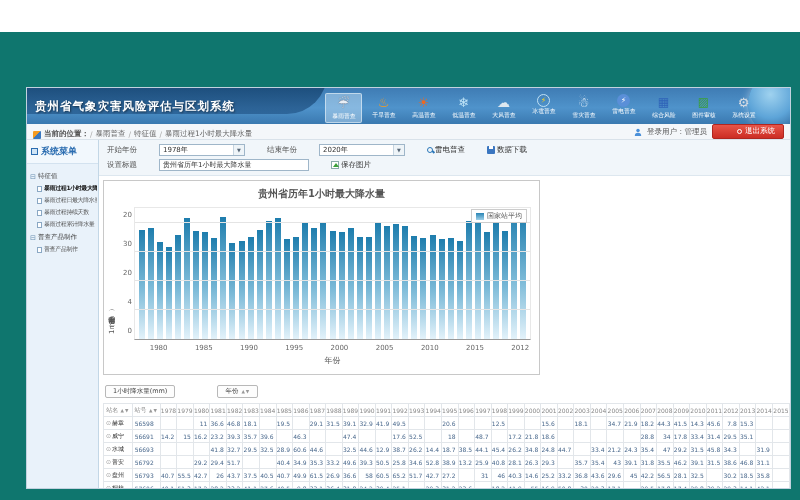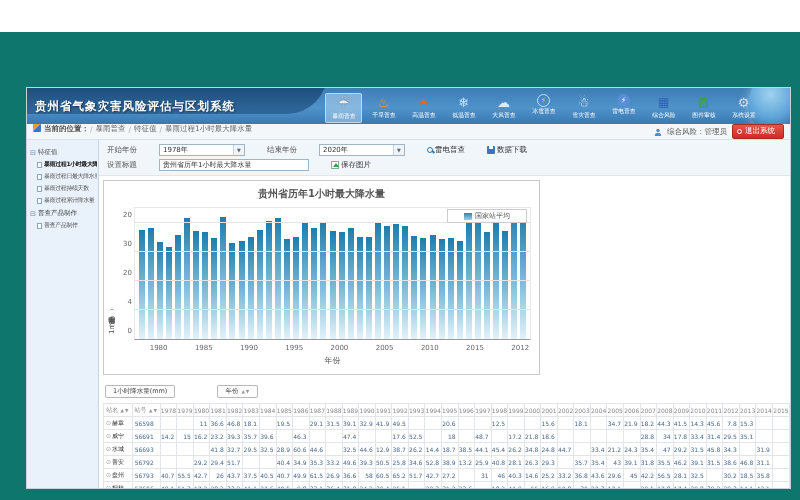--- a/index.html
+++ b/index.html
@@ -25,30 +25,30 @@
   .ico-cold { color:#bfe4f7; }
   .ico-wind { color:#dde8f0; }
   .ico-hail { width:13px; height:13px; border:1.5px solid #bfe0f5; border-radius:50%; color:#f5d01e; font-size:8px; }
   .ico-snow { color:#eaf4fb; }
   .ico-lightning { width:13px; height:13px; border-radius:50%; background:#5a8fd8; color:#fff; font-size:8px; }
   .ico-composite { color:#2f63b8; font-size:12px; }
   .ico-map-audit { color:#3aa03a; font-size:12px; }
   .ico-settings { color:#d8dde4; }
 
   
-  .crumbbar { height:16px; background:#f4f7fa; border-bottom:1px solid #d9e2ea; display:flex; align-items:flex-start; padding:0 6px; font-size:7.5px; color:#777; }
+  .crumbbar { height:16px; background:#f4f7fa; border-bottom:1px solid #d9e2ea; display:flex; align-items:flex-end; padding:0 6px; font-size:7.5px; color:#777; }
   .loc-ico { width:8px; height:8px; background:linear-gradient(135deg,#f59b22 50%,#3a78c0 50%); border-radius:1px; margin-right:3px; }
   .crumb-prefix { color:#555; font-weight:bold; }
   .crumb-items { display:flex; align-items:center; }
   .crumb-item { color:#666; margin:0 2px; cursor:pointer; }
   .crumb-sep { color:#aaa; margin:0 1px; }
   .crumb-right { margin-left:auto; display:flex; align-items:center; gap:5px; }
   .user-ico { width:8px; height:8px; }
   .user-label { color:#555; }
-  .logout-btn { background:linear-gradient(180deg,#e85548,#cc2d24); color:#fff; font-size:7.5px; border:1px solid #b02620; border-radius:2px; padding:1px 8px 2px 4px; display:flex; align-items:center; gap:3px; cursor:pointer; }
+  .logout-btn { background:linear-gradient(180deg,#e85548,#cc2d24); color:#fff; font-size:7.5px; border:1px solid #b02620; border-radius:2px; padding:1px 8px 2px 24px; display:flex; align-items:center; gap:3px; cursor:pointer; }
   .power-ico { width:5px; height:5px; border:1px solid #fff; border-radius:50%; display:inline-block; }
 
   
   .body { display:flex; height:350px; }
   .sidebar { width:72px; background:#e9f2fa; border-right:1px solid #c3d7e6; flex-shrink:0; }
   .side-title { display:flex; align-items:center; gap:3px; padding:5px 4px; color:#2a6cb0; font-weight:bold; font-size:9px; border-bottom:1px solid #d3e2ef; background:#f2f8fd; }
   .side-title-ico { width:7px; height:7px; border:1px solid #2a6cb0; background:#cfe4f5; }
   .tree { padding:4px 1px; }
   .tree-group { display:flex; align-items:center; gap:2px; font-size:6.5px; color:#444; margin:4px 0 2px 2px; white-space:nowrap; cursor:pointer; }
   .tg-ico { color:#6a8fb0; font-size:7px; }
@@ -81,21 +81,21 @@
   .plot { position:absolute; left:30px; right:8px; top:26px; bottom:34px; border:1px solid #e8e8e8; border-bottom:1px solid #999; }
   .gridline { position:absolute; left:0; right:0; height:1px; background:#e4e4e4; }
   .ytick { position:absolute; right:100%; margin-right:3px; transform:translateY(-50%); font-size:7px; color:#666; }
   .bars { position:absolute; inset:0; display:flex; align-items:flex-end; padding:0 2px; }
   .bar-slot { flex:1; display:flex; align-items:flex-end; justify-content:center; height:100%; }
   .bar { width:6px; }
   .xlabels { position:absolute; left:30px; right:8px; bottom:22px; display:flex; padding:0 2px; }
   .xslot { flex:1; text-align:center; font-size:7px; color:#666; overflow:visible; white-space:nowrap; }
   .xaxis-title { position:absolute; left:30px; right:8px; bottom:8px; text-align:center; font-size:8px; color:#555; }
   .yaxis-title { position:absolute; left:3px; top:50px; bottom:40px; writing-mode:vertical-rl; transform:rotate(180deg); font-size:7px; color:#555; display:flex; align-items:center; }
-  .legend { position:absolute; top:28px; right:12px; border:1px solid #ccc; background:#fff; display:flex; align-items:center; gap:3px; padding:1px 16px; z-index:2; }
+  .legend { position:absolute; top:28px; right:12px; border:1px solid #ccc; background:#fff; display:flex; align-items:center; gap:3px; padding:1px 4px; z-index:2; }
   .legend-swatch { width:8px; height:7px; background:linear-gradient(180deg,#2a85b5,#9fd0e8); }
   .legend-label { font-size:7px; color:#555; }
 
   
   .chips { display:flex; align-items:center; gap:42px; margin:10px 0 0 2px; }
   .chip { border:1px solid #b8b8b8; background:#fdfdfd; border-radius:2px; padding:1px 7px; font-size:6.5px; color:#444; display:flex; align-items:center; gap:3px; cursor:pointer; }
   .sort-arrows { font-size:4.5px; color:#999; letter-spacing:1px; }
   table.grid { margin-top:5px; border-collapse:collapse; table-layout:fixed; }
   .grid th, .grid td { border:1px solid #e2e6ea; height:13px; font-size:6px; overflow:hidden; white-space:nowrap; }
   .grid th { color:#888; font-weight:normal; background:#fff; }
@@ -169,31 +169,35 @@
           <span class="crumb-sep">/</span>
           <span class="crumb-item">特征值</span>
           <span class="crumb-sep">/</span>
           <span class="crumb-item">暴雨过程1小时最大降水量</span>
         </span>
       <span class="crumb-right">
         <svg class="user-ico" viewBox="0 0 10 10">
             <circle cx="5" cy="3" r="2.2" fill="#4a90d9"></circle>
             <path d="M1 10 a4 4 0 0 1 8 0 z" fill="#4a90d9"></path>
           </svg>
-        <span class="user-label">综合风险：管理员</span>
+        <span class="user-label">登录用户：管理员</span>
         <span class="logout-btn">
             <span class="power-ico"></span>
             <span>退出系统</span>
           </span>
       </span>
     </div>
 
     <div class="body">
 
       <div class="sidebar">
+        <div class="side-title">
+          <span class="side-title-ico"></span>
+          <span>系统菜单</span>
+        </div>
         <div class="tree">
             <div class="tree-group">
               <span class="tg-ico">⊟</span>
               <span>特征值</span>
             </div>
             <div class="tree-item selected">
               <span class="doc-ico"></span>
               <span>暴雨过程1小时最大降水量</span>
             </div>
             <div class="tree-item">

